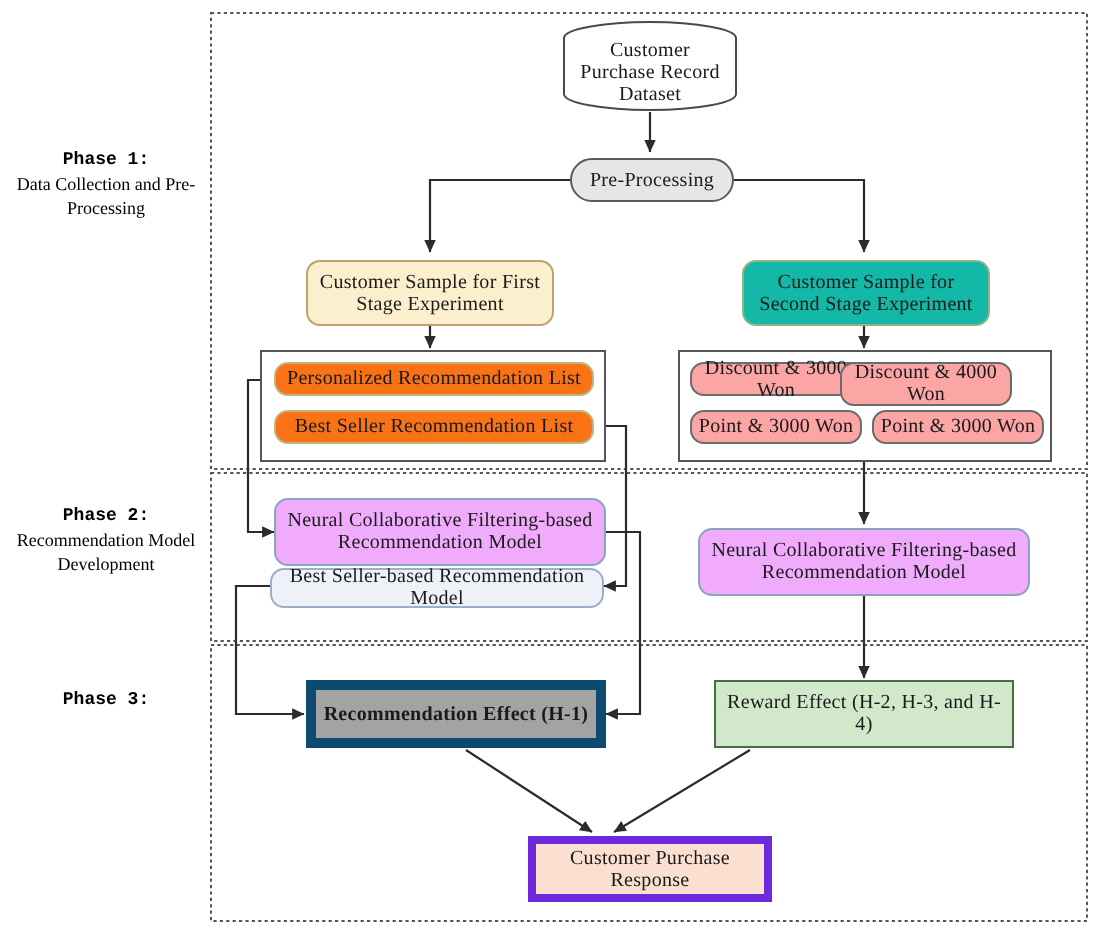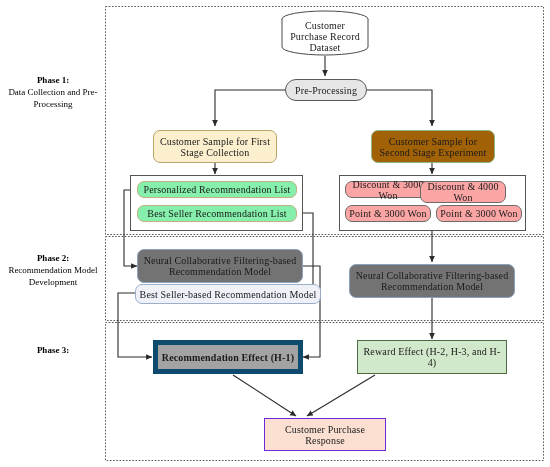--- a/index.html
+++ b/index.html
@@ -32,20 +32,21 @@
     position: absolute;
     text-align: center;
     font-size: 9px;
     line-height: 12px;
     color: #000;
     z-index: 3;
   }
   .phase-label .ttl {
     font-weight: bold;
     display: block;
+    font-family: Liberation Mono, monospace;
   }
   .phase-label .sub { display: block; }
 
   .node {
     position: absolute;
     box-sizing: border-box;
     display: flex;
     align-items: center;
     justify-content: center;
     text-align: center;
@@ -61,28 +62,28 @@
   .round {
     border: 1px solid #8a8a7a;
     border-radius: 7px;
   }
   .round-blue {
     border: 1px solid #8aa3bf;
     border-radius: 7px;
   }
   .grey   { background: #e6e6e6; border: 1px solid #5b5b5b; }
   .cream  { background: #fcefcd; border-color: #b9a46a; }
-  .cream2 { background: #86efac; border-color: #c0b283; }
-  .green  { background: #a16207; border-color: #8fb584; }
+  .cream2 { background: #f97316; border-color: #c0b283; }
+  .green  { background: #14b8a6; border-color: #8fb584; }
   .greenbox { background: #d2e8cb; border: 1px solid #4b6b43; }
   .white  { background: #fca5a5; border-color: #6b6b6b; }
-  .blue   { background: #737373; border-color: #8aa3bf; }
+  .blue   { background: #f0abfc; border-color: #8aa3bf; }
   .blue-l { background: #eef2f8; border-color: #9bafc7; }
   .yellow { background: #a3a3a3; border: 5px solid #0c4a6e; font-weight: bold; }
-  .peach  { background: #fbe0d2; border: 1px solid #6d28d9; }
+  .peach  { background: #fbe0d2; border: 4px solid #6d28d9; }
 
   .groupbox {
     position: absolute;
     box-sizing: border-box;
     border: 1px solid #555;
     background: transparent;
     z-index: 1;
   }
 </style>
 </head>
@@ -140,35 +141,35 @@
   </div>
 
   <svg class="layer" style="z-index:2;" viewBox="0 0 550 467">
     <ellipse cx="325" cy="19" rx="43" ry="8" fill="#ffffff" stroke="#4a4a4a" stroke-width="1"></ellipse>
     <path d="M282,19 L282,47 A43,8 0 0 0 368,47 L368,19" fill="#ffffff" stroke="#4a4a4a" stroke-width="1"></path>
   </svg>
   <div class="node" style="left:283px; top:23px; width:84px; height:26px; z-index:3; border:none; background:transparent;">Customer Purchase Record Dataset</div>
 
   <div class="node rect grey" style="left:285px; top:79px; width:82px; height:22px;border-radius:11px;">Pre-Processing</div>
 
-  <div class="node round cream" style="left:153px; top:130px; width:124px; height:33px;">Customer Sample for First Stage Collection</div>
+  <div class="node round cream" style="left:153px; top:130px; width:124px; height:33px;">Customer Sample for First Stage Experiment</div>
   <div class="node round green" style="left:371px; top:130px; width:124px; height:33px;">Customer Sample for Second Stage Experiment</div>
 
   <div class="groupbox" style="left:130px; top:175px; width:173px; height:56px;"></div>
   <div class="node round cream2" style="left:137px; top:181px; width:160px; height:17px;">Personalized Recommendation List</div>
   <div class="node round cream2" style="left:137px; top:205px; width:160px; height:17px;">Best Seller Recommendation List</div>
 
   <div class="groupbox" style="left:339px; top:175px; width:187px; height:56px;"></div>
   <div class="node round white" style="left:345px; top:181px; width:86px; height:17px;">Discount &amp; 3000 Won</div>
   <div class="node round white" style="left:420px; top:181px; width:86px; height:22px;">Discount &amp; 4000 Won</div>
   <div class="node round white" style="left:345px; top:205px; width:86px; height:17px;">Point &amp; 3000 Won</div>
   <div class="node round white" style="left:436px; top:205px; width:86px; height:17px;">Point &amp; 3000 Won</div>
 
   <div class="node round-blue blue" style="left:137px; top:249px; width:166px; height:34px;">Neural Collaborative Filtering-based Recommendation Model</div>
-  <div class="node round-blue blue-l" style="left:135px; top:284px; width:186px; height:20px;">Best Seller-based Recommendation Model</div>
+  <div class="node round-blue blue-l" style="left:135px; top:284px; width:167px; height:20px;">Best Seller-based Recommendation Model</div>
   <div class="node round-blue blue" style="left:349px; top:264px; width:166px; height:34px;">Neural Collaborative Filtering-based Recommendation Model</div>
 
   <div class="node rect yellow" style="left:153px; top:340px; width:150px; height:34px;">Recommendation Effect (H-1)</div>
   <div class="node rect greenbox" style="left:357px; top:340px; width:150px; height:34px;">Reward Effect (H-2, H-3, and H-4)</div>
 
   <div class="node rect peach" style="left:264px; top:418px; width:122px; height:33px;">Customer Purchase Response</div>
 
 </div>
 
 </body></html>

